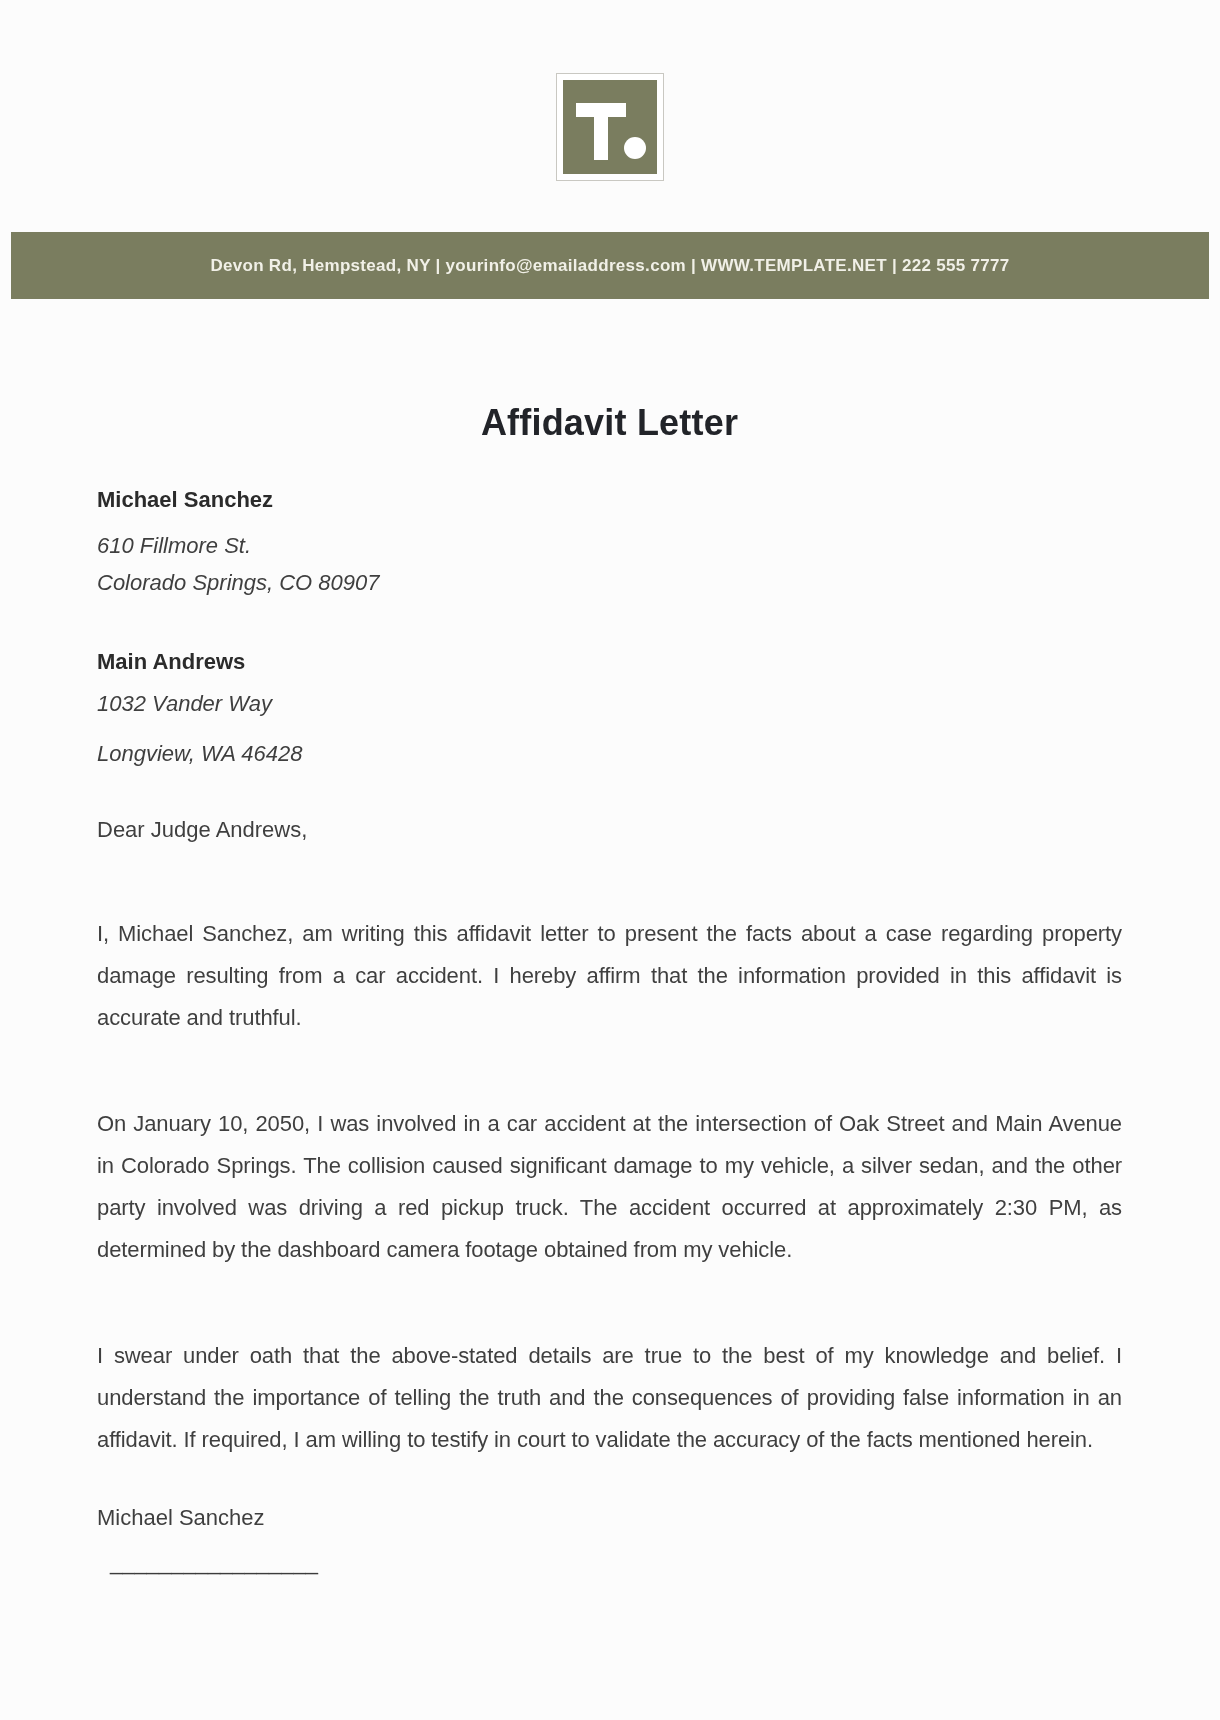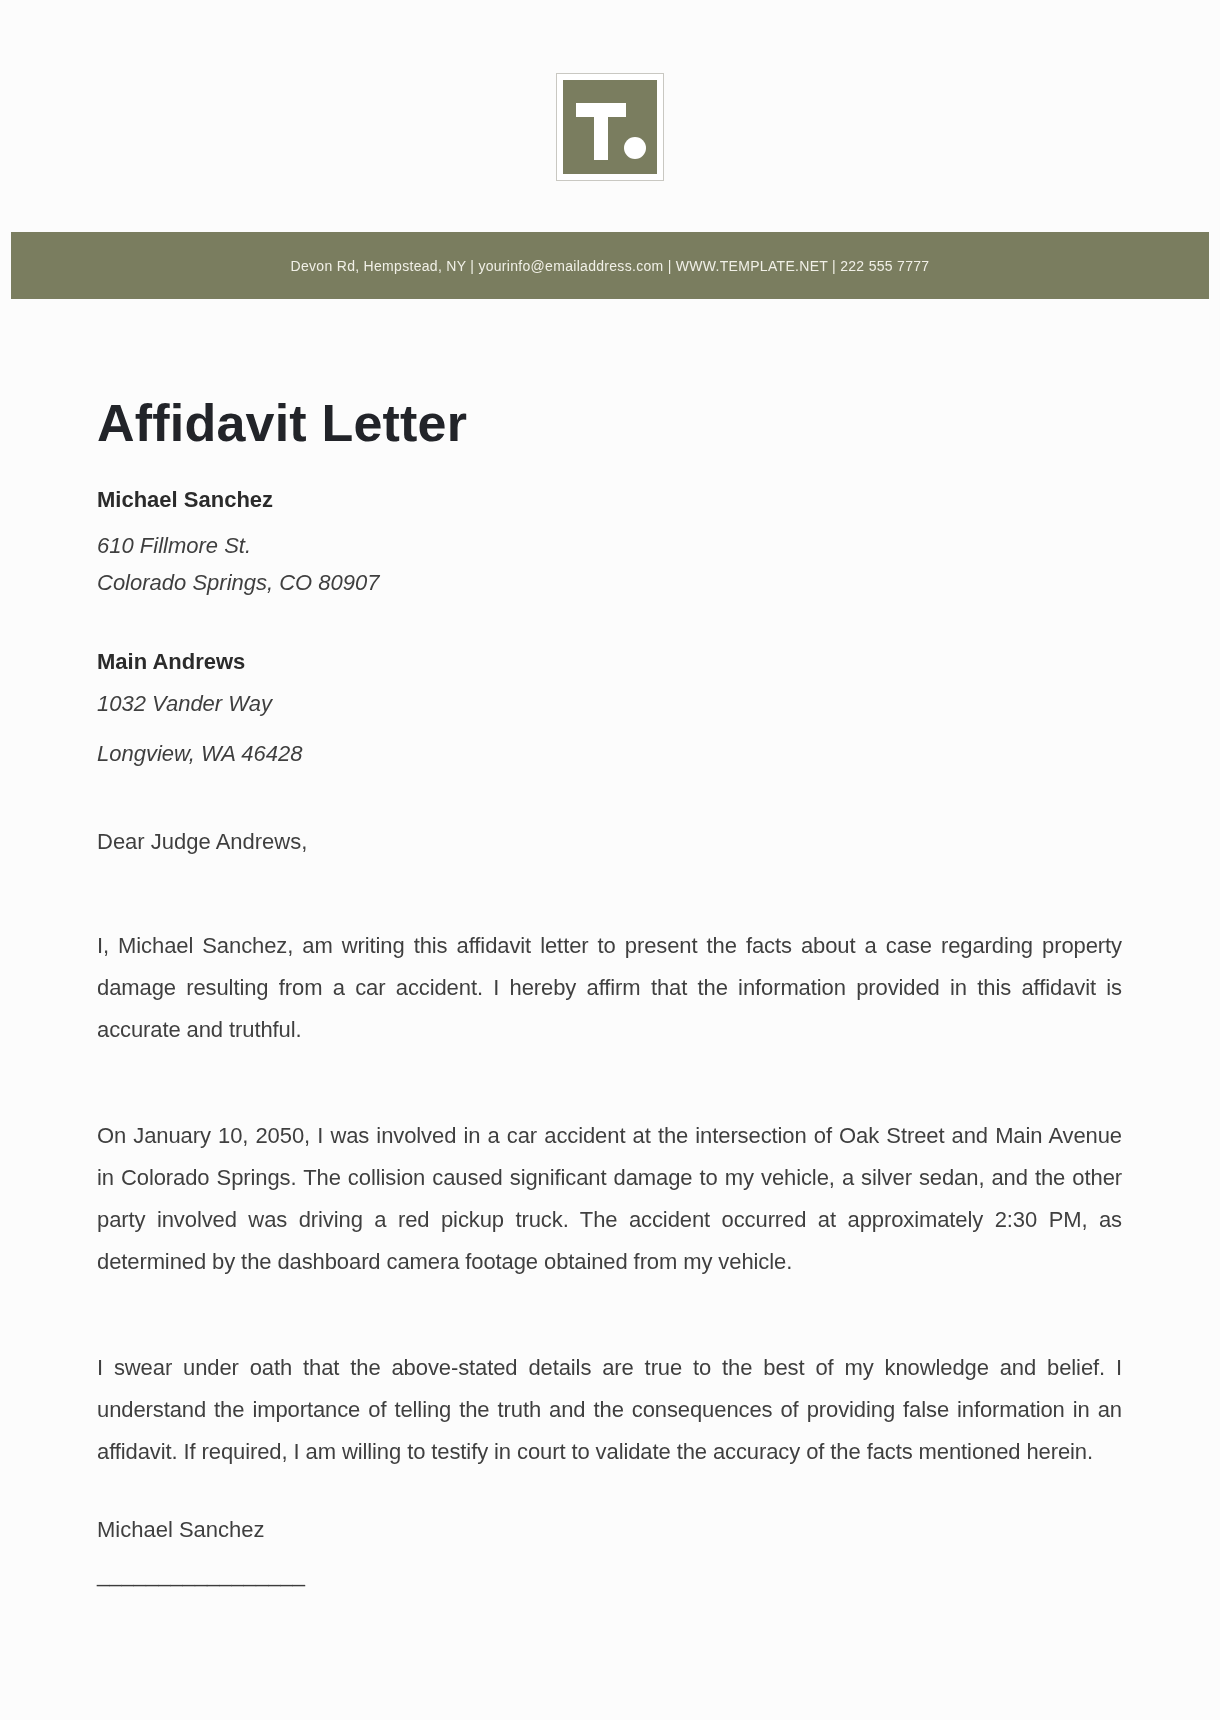--- a/index.html
+++ b/index.html
@@ -23,41 +23,41 @@
   }
   .logo-square{position:relative;width:94px;height:94px;background:var(--accent);}
   .t-bar{position:absolute;left:13px;top:23px;width:50px;height:14px;background:#fff;}
   .t-stem{position:absolute;left:31px;top:23px;width:14px;height:57px;background:#fff;}
   .t-dot{position:absolute;left:61px;top:57px;width:22px;height:22px;border-radius:50%;background:#fff;}
   
   .banner{
     height:67px;margin:51px 11px 0;background:var(--accent);
     display:flex;align-items:center;justify-content:center;
   }
-  .banner-text{color:var(--banner-text);font-size:14px;letter-spacing:.3px;}
+  .banner-text{color:var(--banner-text);font-size:17px;letter-spacing:.3px;font-weight:bold;}
   
   .content{padding:0 98px 0 97px;font-size:22px;line-height:37px;}
   .title{
-    margin-top:100px;text-align:left;
-    font-size:52px;line-height:48px;font-weight:700;
+    margin-top:100px;text-align:center;
+    font-size:36px;line-height:48px;font-weight:700;
     color:var(--heading);letter-spacing:.2px;
   }
   .name{font-weight:700;color:#2b2b2b;line-height:30px;}
   .sender-name{margin-top:38px;margin-bottom:12px;}
   .recipient-name{margin-top:46px;margin-bottom:8px;}
   .addr-line{line-height:37px;font-style:italic;}
   .recipient-city{margin-top:13px;}
-  .salutation{margin-top:50px;line-height:39px;}
+  .salutation{margin-top:38px;line-height:39px;}
   .para{
     margin-top:64px;line-height:42px;text-align:justify;
     letter-spacing:-0.1px;
   }
   .valediction{margin-top:38px;line-height:39px;}
   .signature-name{margin-top:37px;line-height:39px;}
-  .signature-line{margin-top:6px;line-height:39px;letter-spacing:0;color:#3c3c3c;}
+  .signature-line{margin-top:6px;line-height:39px;letter-spacing:0;color:#3c3c3c;margin-left:13px;}
 </style>
 </head>
 <body>
 
 <div>
 
   <div class="logo-frame">
     <div class="logo-square">
       <div class="t-bar"></div>
       <div class="t-stem"></div>

